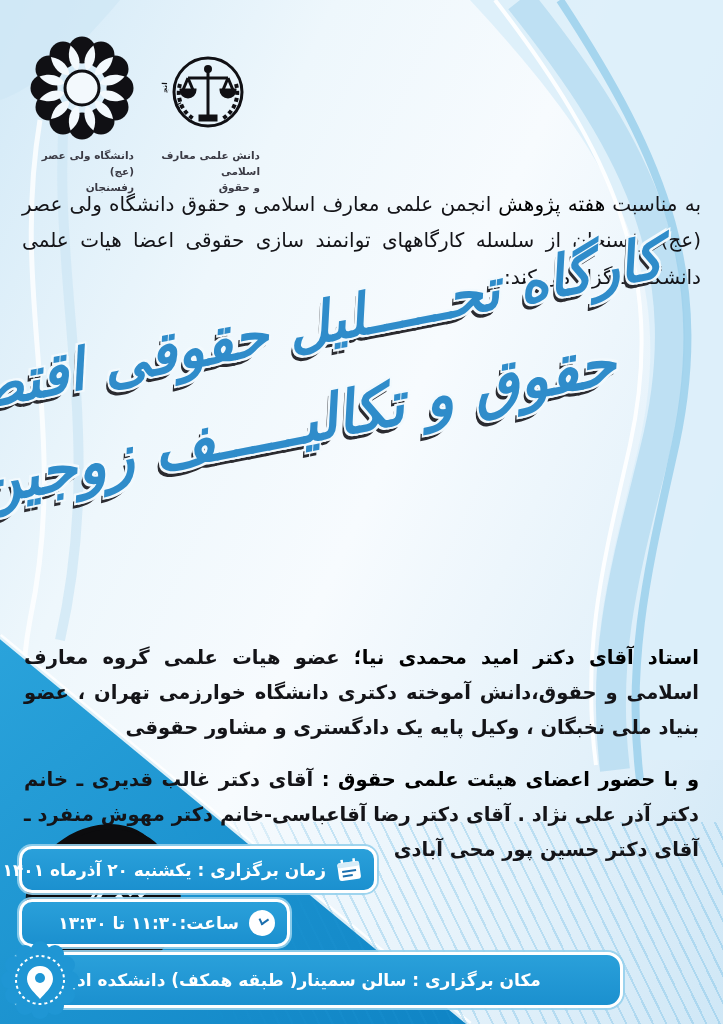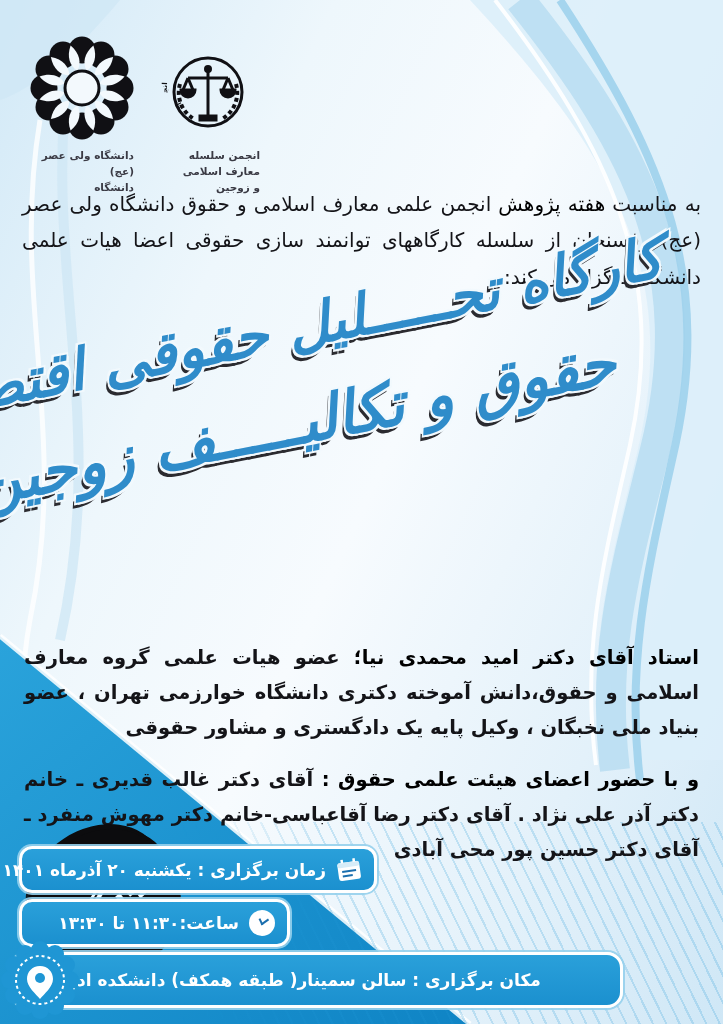--- a/index.html
+++ b/index.html
@@ -158,21 +158,21 @@
             <path d="M0,-44 C7,-34 6,-24 0,-18 C-6,-24 -7,-34 0,-44Z" transform="rotate(285)"></path>
             <path d="M0,-44 C7,-34 6,-24 0,-18 C-6,-24 -7,-34 0,-44Z" transform="rotate(315)"></path>
             <path d="M0,-44 C7,-34 6,-24 0,-18 C-6,-24 -7,-34 0,-44Z" transform="rotate(345)"></path>
           </g>
           <circle cx="0" cy="0" r="16" fill="#f3f9fd"></circle>
           <circle cx="0" cy="0" r="17" fill="none" stroke="#101014" stroke-width="3"></circle>
         </g>
       </svg>
       <div class="logo-caption">
         <div>دانشگاه ولی عصر (عج)</div>
-        <div>دانشگاه</div>
+        <div>رفسنجان</div>
       </div>
     </div>
 
     <div class="logo-block">
       <svg width="104" height="104" viewBox="0 0 104 104">
         <defs>
           <path id="arcTop" d="M12,58 A41,41 0 1 1 92,58" fill="none"></path>
           <path id="arcBot" d="M18,64 A36,36 0 0 0 86,64" fill="none"></path>
         </defs>
         <circle cx="52" cy="56" r="34" fill="none" stroke="#101014" stroke-width="3"></circle>
@@ -187,22 +187,22 @@
           <path d="M25,54 A7,7 0 0 0 39,54 Z"></path>
           <line x1="72" y1="42" x2="67" y2="54"></line>
             <line x1="72" y1="42" x2="77" y2="54"></line>
           <path d="M65,54 A7,7 0 0 0 79,54 Z"></path>
           <rect x="44" y="80" width="16" height="4"></rect>
         </g>
         <text class="seal-text"><textPath href="#arcTop" startOffset="8%">انجمن علمی معارف اسلامی و حقوق</textPath></text>
         <text class="seal-text"><textPath href="#arcBot" startOffset="12%">دانشگاه ولیعصر (عج) رفسنجان</textPath></text>
       </svg>
       <div class="logo-caption">
-        <div>انجمن سلسله معارف اسلامی</div>
-        <div>و زوجین</div>
+        <div>دانش علمی معارف اسلامی</div>
+        <div>و حقوق</div>
       </div>
     </div>
   </div>
 
   <p class="intro"><span>به مناسبت </span><span style="color:#000">هفته پژوهش</span><span> انجمن علمی معارف اسلامی و حقوق دانشگاه ولی عصر (عج) رفسنجان از سلسله کارگاههای توانمند سازی حقوقی اعضا هیات علمی دانشگاه برگزار می کند:</span></p>
 
   <div class="title-wrap">
     <div class="title-line title-line1">کارگاه تحـــــلیل حقوقی اقتصادی</div>
     <div class="title-line title-line2">حقوق و تکالیـــــف زوجین</div>
   </div>

